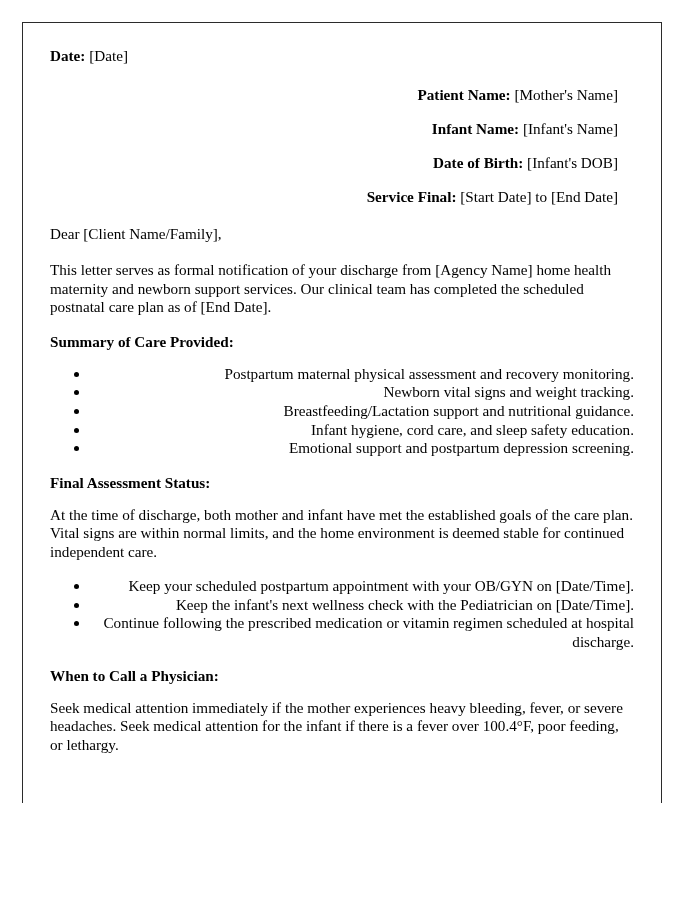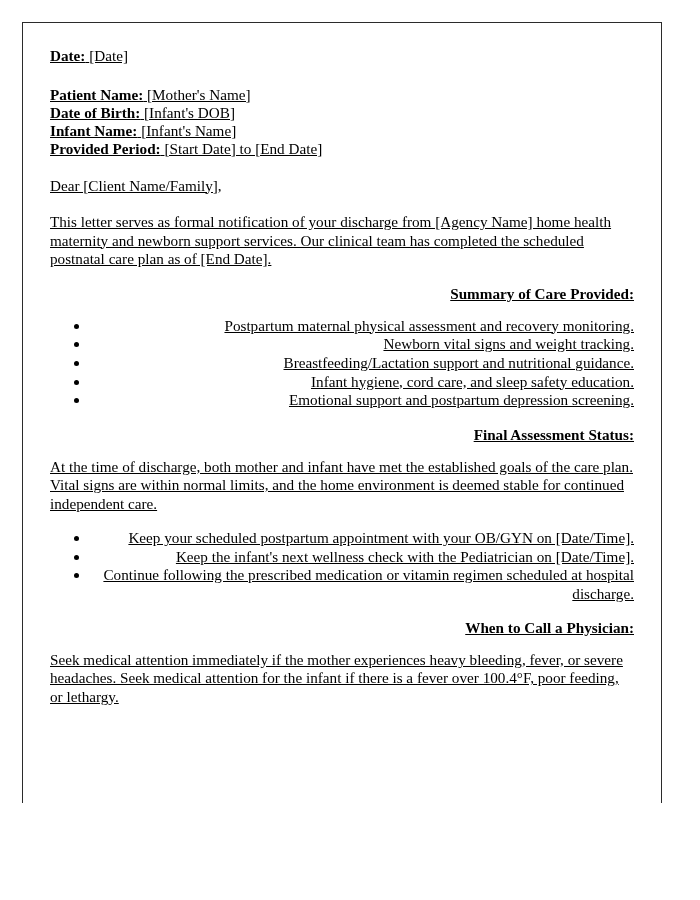--- a/index.html
+++ b/index.html
@@ -31,54 +31,53 @@
     overflow: hidden;
   }
 
   .page-inner {
     padding: 24px 27px 0 27px;
   }
 
   .doc-text {
     font-size: 15.2px;
     line-height: 18.5px;
-    text-decoration: underline;
   }
 
   
   .meta-date {
     margin: 0 0 20px 0;
   }
   .meta-block {
     margin: 0 0 19px 0;
   }
   .meta-line {
-    margin: 0;
+    margin: 16px;
     line-height: 18px;
     white-space: nowrap;
+    text-align: right;
   }
   .lbl {
     font-weight: bold;
   }
 
   .salutation {
     margin: 0 0 18px 0;
   }
 
   p.para {
     margin: 0 0 16px 0;
     text-align: left;
   }
 
   h2.section-heading {
     font-size: 15.2px;
     font-weight: bold;
     margin: 0 0 14px 0;
     line-height: 18px;
-    text-align: right;
   }
 
   ul.bullets {
     margin: 0 0 16px 0;
     padding-left: 40px;
     list-style-type: disc;
     text-align: right;
   }
   ul.bullets li {
     margin: 0 0 0.5px 0;
@@ -101,29 +100,29 @@
       <span class="lbl">Date:</span>
       <span>[Date]</span>
     </div>
 
     <div class="meta-block">
       <div class="meta-line">
         <span class="lbl">Patient Name:</span>
         <span>[Mother's Name]</span>
       </div>
       <div class="meta-line">
+        <span class="lbl">Infant Name:</span>
+        <span>[Infant's Name]</span>
+      </div>
+      <div class="meta-line">
         <span class="lbl">Date of Birth:</span>
         <span>[Infant's DOB]</span>
       </div>
       <div class="meta-line">
-        <span class="lbl">Infant Name:</span>
-        <span>[Infant's Name]</span>
-      </div>
-      <div class="meta-line">
-        <span class="lbl">Provided Period:</span>
+        <span class="lbl">Service Final:</span>
         <span>[Start Date] to [End Date]</span>
       </div>
     </div>
 
     <p class="salutation">Dear [Client Name/Family],</p>
 
     <p class="para">This letter serves as formal notification of your discharge from [Agency Name] home health maternity and newborn support services. Our clinical team has completed the scheduled postnatal care plan as of [End Date].</p>
 
     <h2 class="section-heading">Summary of Care Provided:</h2>
     <ul class="bullets">

